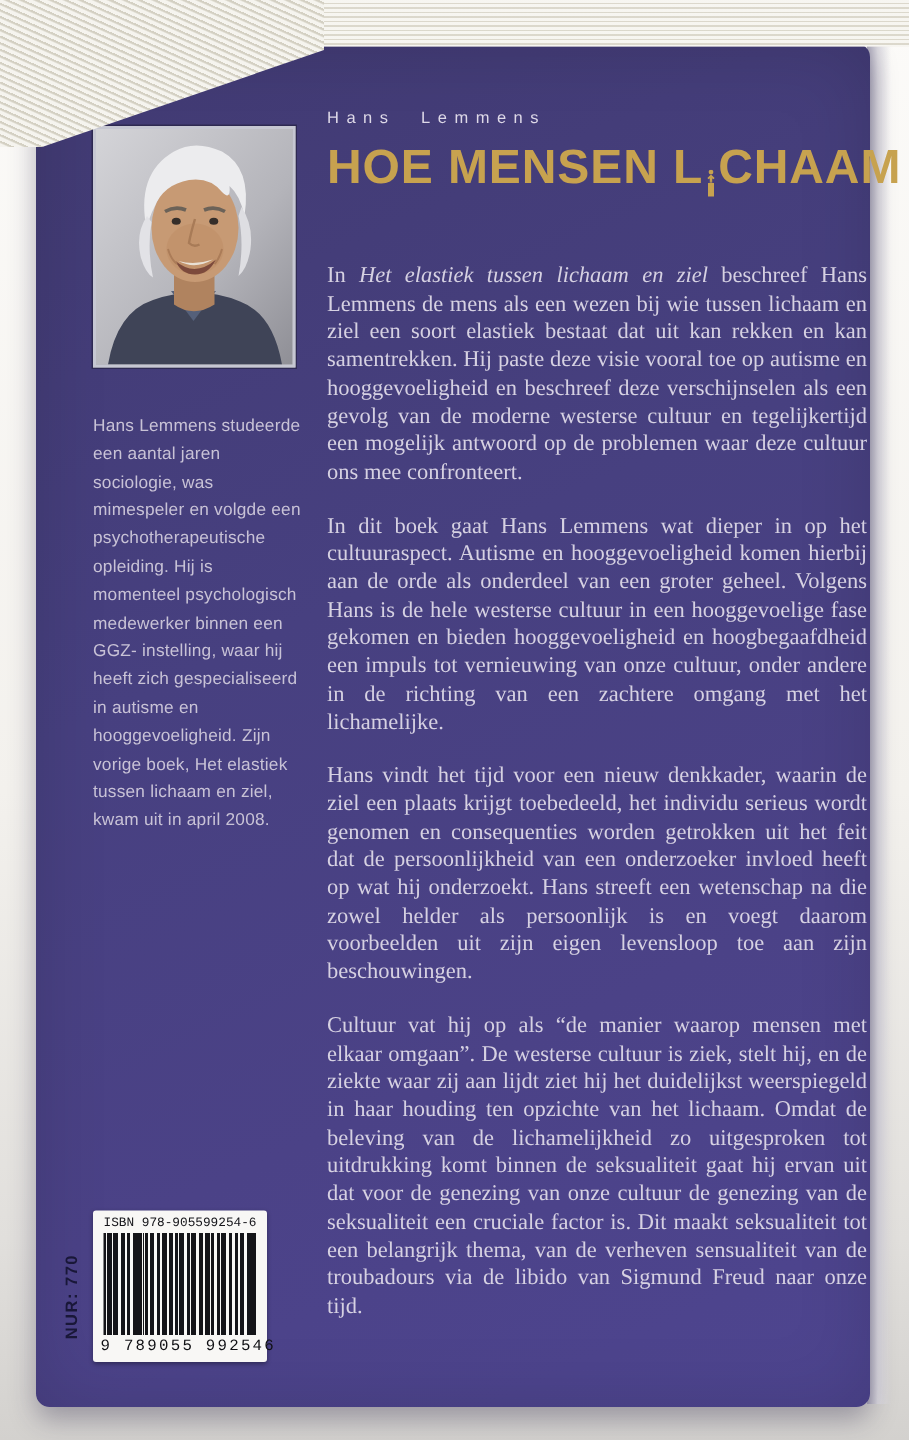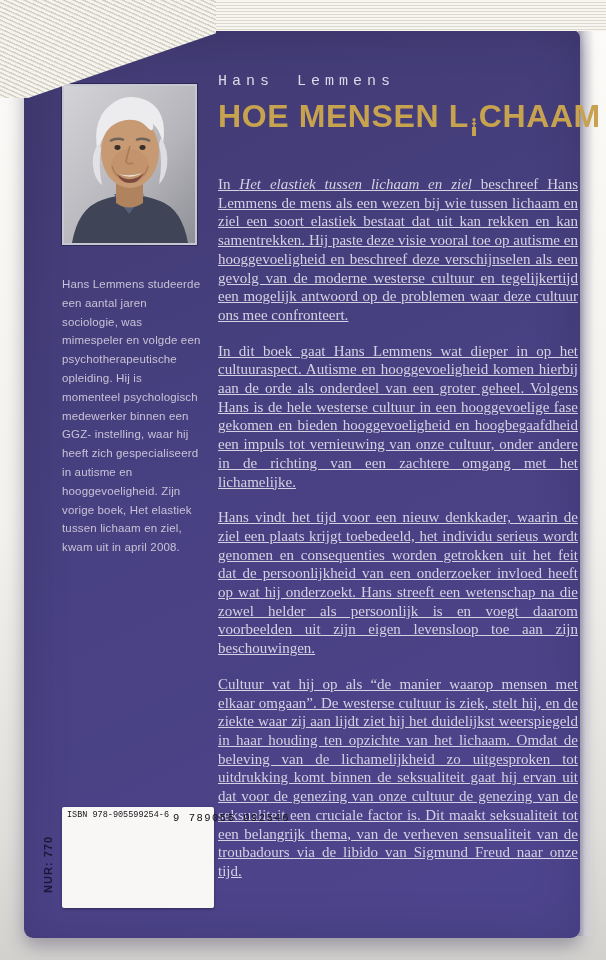--- a/index.html
+++ b/index.html
@@ -28,42 +28,42 @@
   .photo-frame{position:absolute;left:38px;top:55px;width:131px;height:157px;
     border:2px solid #c6c7d2;background:#a9a9af;box-shadow:0 0 0 1px rgba(0,0,0,.3);}
   .photo-frame svg{display:block;width:100%;height:100%;}
 
   
   .bio{position:absolute;left:38px;top:246px;width:141px;
     font-size:11.5px;line-height:18.8px;letter-spacing:.15px;color:#c8c2d6;}
 
   
   .head-block{position:absolute;left:194px;top:44px;width:366px;}
-  .author{font-family:Liberation Mono, monospace;font-size:15px;letter-spacing:5px;word-spacing:9px;color:#ded9e8;}
+  .author{font-family:Liberation Sans, sans-serif;font-size:11px;letter-spacing:5px;word-spacing:9px;color:#ded9e8;}
   .title{margin-top:8px;font-size:32px;font-weight:bold;letter-spacing:.6px;color:#c7a24f;white-space:nowrap;}
   .ifig{display:inline-flex;flex-direction:column;align-items:center;width:8px;margin:0 1px;vertical-align:baseline;}
   .ifig svg{width:8px;height:9px;}
   .ifig .stem{width:4px;height:9px;background:#c7a24f;}
 
   
   .body-text{position:absolute;left:194px;top:146px;width:360px;
     font-family:"Liberation Serif",serif;font-size:15px;line-height:18.7px;
-    color:#d6d1e2;text-align:justify;text-decoration:underline;}
+    color:#d6d1e2;text-align:justify;}
   .body-text p{margin:0 0 17px 0;}
 
   
   .nur{position:absolute;left:15px;top:786px;width:18px;height:98px;
     display:flex;align-items:center;justify-content:center;}
   .nur span{writing-mode:vertical-rl;transform:rotate(180deg);
     font-size:11px;font-weight:bold;letter-spacing:1px;color:#191738;white-space:nowrap;}
 
   
-  .barcode-box{position:absolute;left:38px;top:778px;width:152px;height:101px;
+  .barcode-box{position:absolute;left:38px;top:778px;width:116px;height:101px;
     background:#f8f7f5;border-radius:2px;box-shadow:0 1px 3px rgba(0,0,0,.35);
-    padding:3px 5px 4px;box-sizing:border-box;display:flex;flex-direction:row;}
+    padding:3px 5px 4px;box-sizing:border-box;display:flex;flex-direction:column;}
   .isbn-label{font-family:"Liberation Mono",monospace;font-size:8.5px;color:#15151a;
     text-align:center;white-space:nowrap;}
   .bars{flex:1;margin:2px 2px 0;background-color:#f8f7f5;
     background-image:
       repeating-linear-gradient(90deg,#141418 0 1.5px,transparent 1.5px 4px),
       repeating-linear-gradient(90deg,#141418 0 1px,transparent 1px 6.5px),
       repeating-linear-gradient(90deg,transparent 0 2.5px,#141418 2.5px 4.5px,transparent 4.5px 9.5px);}
   .ean-digits{font-family:"Liberation Mono",monospace;font-size:10.5px;letter-spacing:1.5px;
     color:#101014;text-align:left;margin-top:2px;white-space:nowrap;}
 </style>

